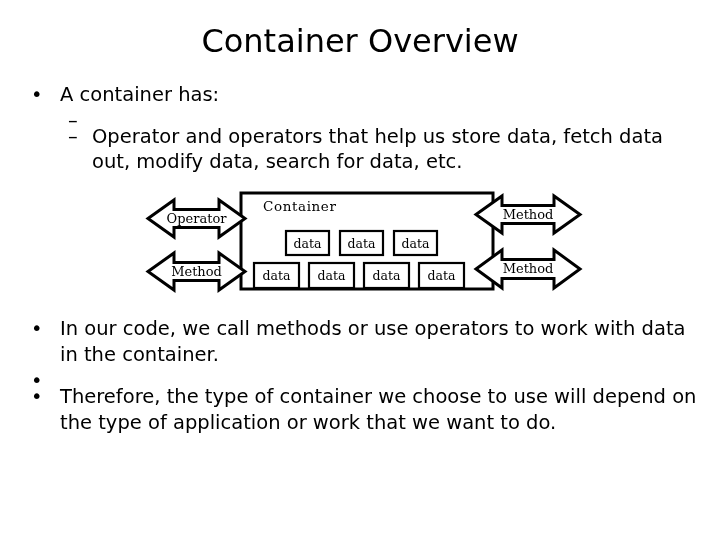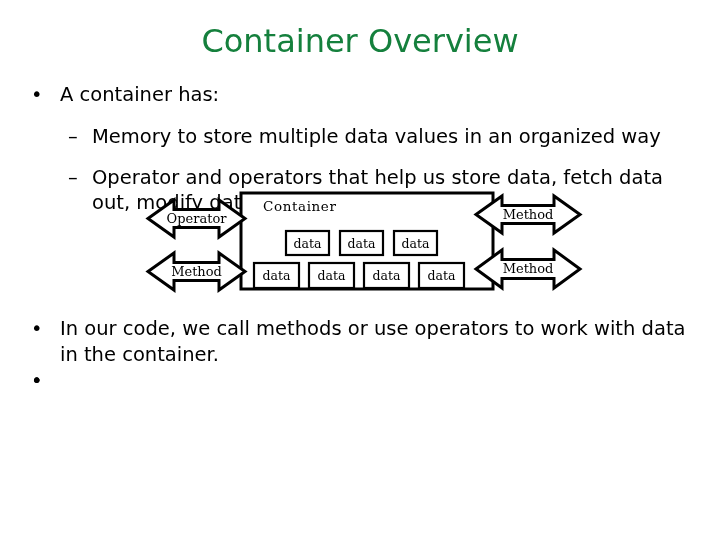--- a/index.html
+++ b/index.html
@@ -20,21 +20,21 @@
   #slide-title {
     position: absolute;
     left: 0;
     top: 22px;
     width: 720px;
     text-align: center;
     font-size: 32px;
     line-height: 38px;
     font-weight: 400;
     letter-spacing: 0px;
-    color: #15803d;
+    color: #000000;
     white-space: nowrap;
   }
 
   
   .bullet-list {
     position: absolute;
     left: 0;
     width: 720px;
   }
   #bullets-top { top: 66px; }
@@ -122,21 +122,20 @@
 
 <div class="bullet-list" id="bullets-top">
 
   <div class="bullet-row level-0">
     <span class="bullet-marker">•</span>
     <span class="bullet-text">A container has:</span>
   </div>
 
   <div class="bullet-row level-1">
     <span class="bullet-marker">–</span>
-    <span class="bullet-text">Memory to store multiple data values in an organized way</span>
   </div>
 
   <div class="bullet-row level-1">
     <span class="bullet-marker">–</span>
     <span class="bullet-text">Operator and operators that help us store data, fetch data out, modify data, search for data, etc.</span>
   </div>
 
 </div>
 
 <div id="diagram">
@@ -200,15 +199,16 @@
     <span class="bullet-marker">•</span>
     <span class="bullet-text">In our code, we call methods or use operators to work with data in the container.</span>
   </div>
 
   <div class="bullet-row level-0">
     <span class="bullet-marker">•</span>
   </div>
 
   <div class="bullet-row level-0">
     <span class="bullet-marker">•</span>
+    <span class="bullet-text">Therefore, the type of container we choose to use will depend on the type of application or work that we want to do.</span>
   </div>
 
 </div>
 
 </body></html>

